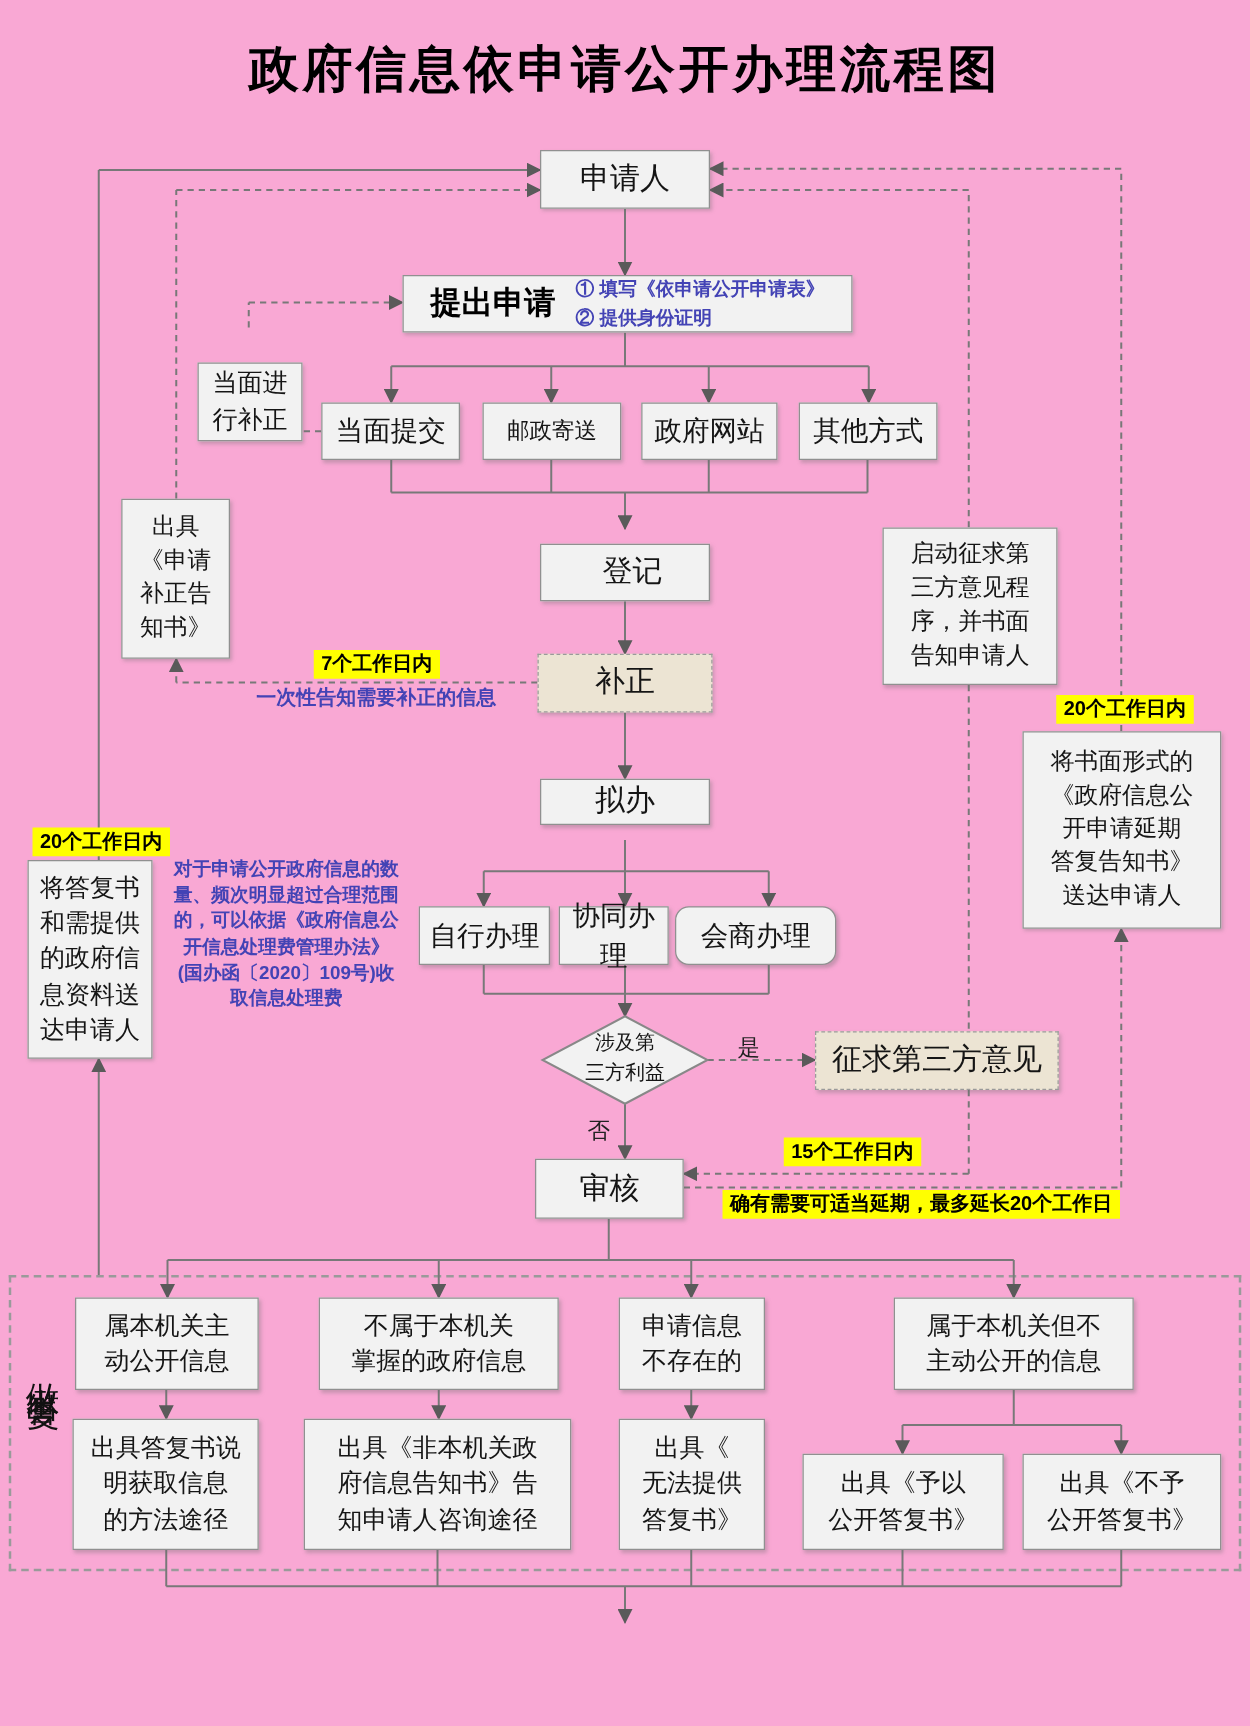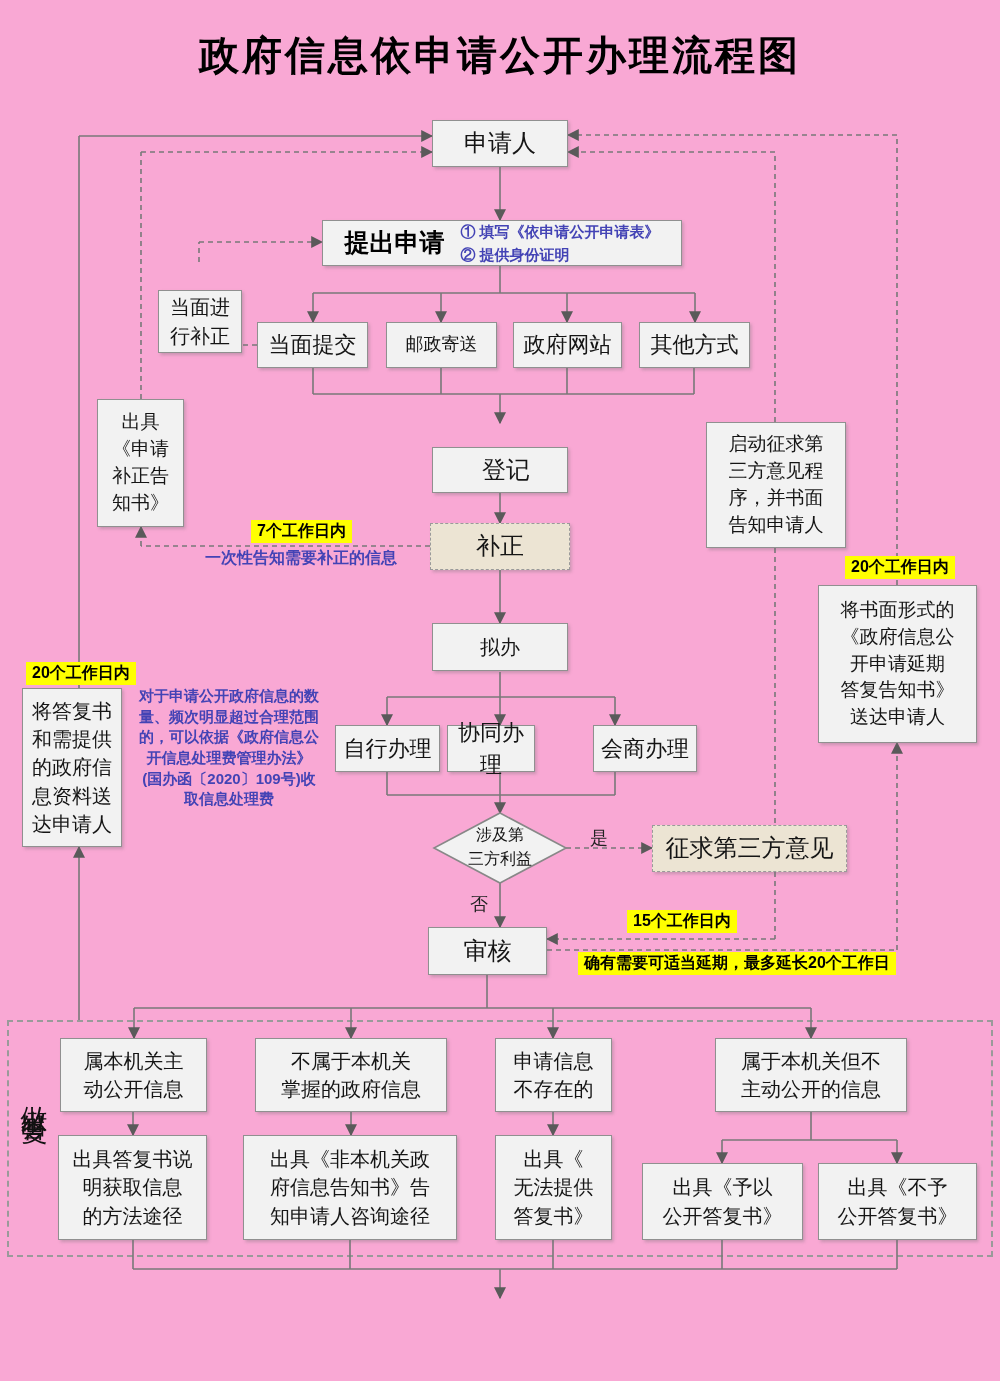--- a/index.html
+++ b/index.html
@@ -124,39 +124,39 @@
   </div>
 
   <div class="node kai pre" style="left:158px;top:262px;width:84px;height:63px;font-size:20px;margin-top:28px;">当面进
 行补正</div>
 
   <div class="node kai" style="left:257px;top:322px;width:111px;height:46px;font-size:22px;">当面提交</div>
   <div class="node kai" style="left:386px;top:322px;width:111px;height:46px;font-size:18px;">邮政寄送</div>
   <div class="node kai" style="left:513px;top:322px;width:109px;height:46px;font-size:22px;">政府网站</div>
   <div class="node kai" style="left:639px;top:322px;width:111px;height:46px;font-size:22px;">其他方式</div>
 
-  <div class="node hei" style="left:432px;top:447px;width:136px;height:46px;font-size:24px;padding-left:12px;">登记</div>
+  <div class="node hei" style="left:432px;top:435px;width:136px;height:46px;font-size:24px;padding-left:12px;">登记</div>
 
   <div class="node kai pre" style="left:97px;top:399px;width:87px;height:128px;font-size:19px;">出具
 《申请
 补正告
 知书》</div>
 
   <div class="node hei beige" style="left:430px;top:523px;width:140px;height:47px;font-size:24px;">补正</div>
 
   <div class="node kai pre" style="left:706px;top:422px;width:140px;height:126px;font-size:19px;">启动征求第
 三方意见程
 序，并书面
 告知申请人</div>
 
-  <div class="node hei" style="left:432px;top:623px;width:136px;height:48px;font-size:20px;">拟办</div>
+  <div class="node hei" style="left:432px;top:623px;width:136px;height:37px;font-size:24px;">拟办</div>
 
   <div class="node hei" style="left:335px;top:725px;width:105px;height:47px;font-size:22px;">自行办理</div>
   <div class="node hei" style="left:447px;top:725px;width:88px;height:47px;font-size:22px;">协同办理</div>
-  <div class="node hei" style="left:593px;top:725px;width:104px;height:47px;font-size:22px;">会商办理</div>
+  <div class="node hei" style="left:540px;top:725px;width:129px;height:47px;font-size:22px;border-radius:11px;">会商办理</div>
 
   <div class="node kai pre" style="left:22px;top:688px;width:100px;height:159px;font-size:20px;">将答复书
 和需提供
 的政府信
 息资料送
 达申请人</div>
 
   <div class="blue" style="left:138px;top:686px;width:182px;font-size:15px;text-align:center;line-height:1.38;">对于申请公开政府信息的数量、频次明显超过合理范围的，可以依据《政府信息公开信息处理费管理办法》(国办函〔2020〕109号)收取信息处理费</div>
 
   <div class="dia-text" style="left:433px;top:823px;width:134px;">涉及第

